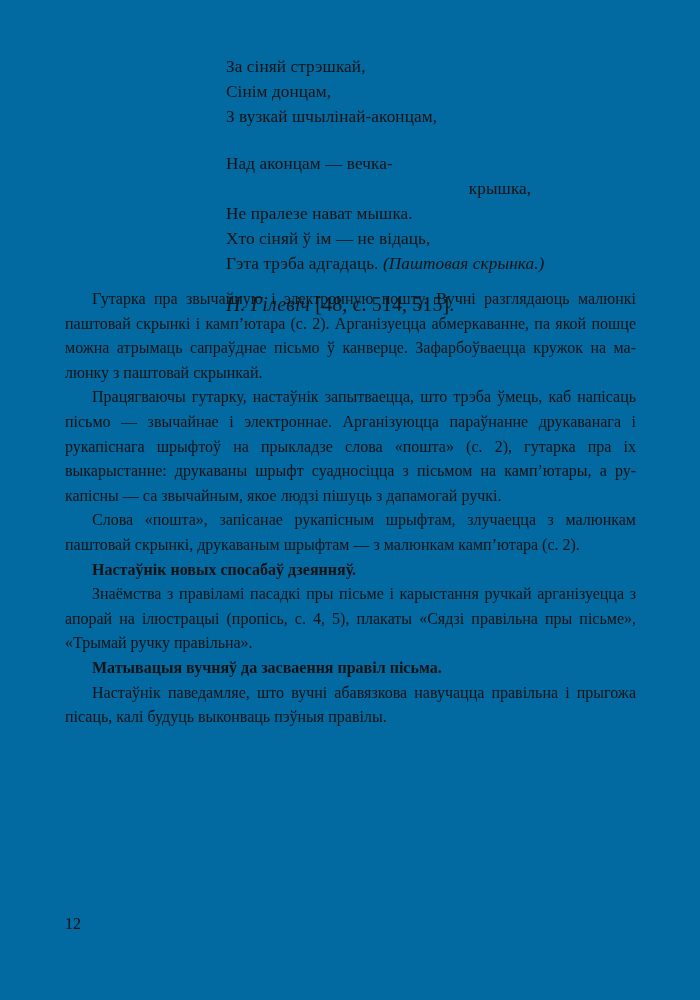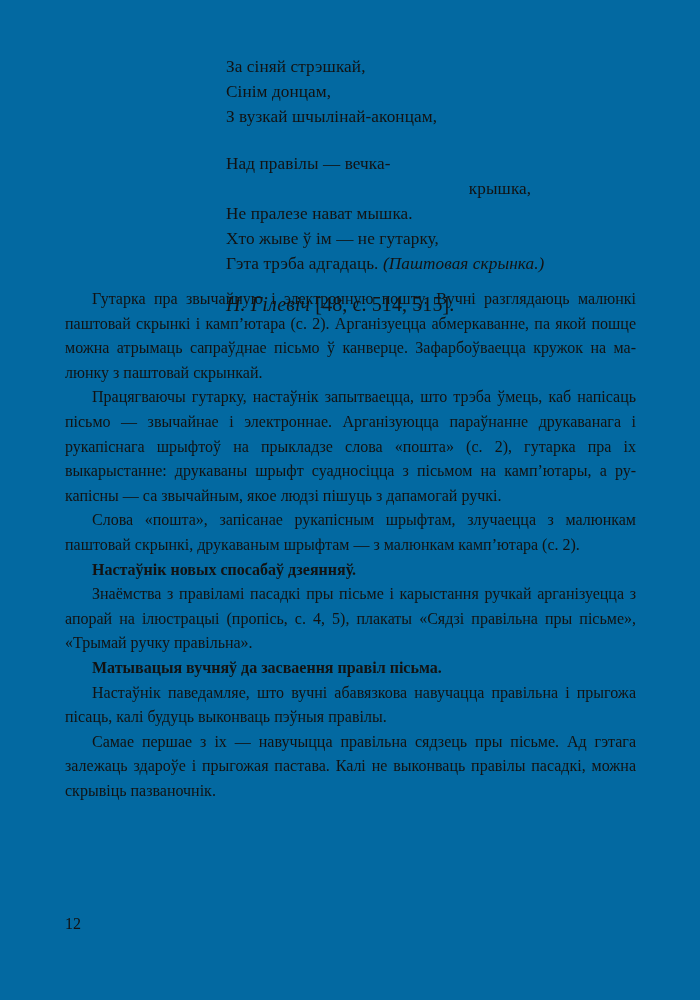--- a/index.html
+++ b/index.html
@@ -92,35 +92,34 @@
 <body>
 
 <div class="page">
 
   <div class="poem">
     <div>
         <div class="vline">За сіняй стрэшкай,</div>
         <div class="vline">Сінім донцам,</div>
         <div class="vline">З вузкай шчылінай-аконцам,</div>
         <div class="stanza-gap"></div>
-        <div class="vline">Над правілы — вечка-</div>
+        <div class="vline">Над аконцам — вечка-</div>
         <div class="vline indented">крышка,</div>
         <div class="vline">Не пралезе нават мышка.</div>
-        <div class="vline">Хто жыве ў ім — не гутарку,</div>
+        <div class="vline">Хто сіняй ў ім — не відаць,</div>
       </div>
     <div class="vline"><span>Гэта трэба адгадаць. </span><span class="riddle-answer">(Паштовая скрынка.)</span></div>
     <div class="attribution"><span class="author">Н. Гілевіч</span><span class="ref"> [48, с. 514, 515].</span></div>
   </div>
 
   <div class="body-text">
       <p>Гутарка пра звычайную і электронную пошту. Вучні раз­гля­даюць малюнкі паштовай скрынкі і камп’ютара (с. 2). Арганізуецца абмеркаванне, па якой пошце можна атрымаць сапраўднае пісьмо ў канверце. Зафарбоўваецца кружок на ма­люнку з паштовай скрынкай.</p>
       <p>Працягваючы гутарку, настаўнік запытваецца, што трэ­ба ўмець, каб напісаць пісьмо — звычайнае і электроннае. Арганізуюцца параўнанне друкаванага і рукапіснага шрыфтоў на прыкладзе слова «пошта» (с. 2), гутарка пра іх выкарыстанне: друкаваны шрыфт суадносіцца з пісьмом на камп’ютары, а ру­капісны — са звычайным, якое людзі пішуць з дапамогай ручкі.</p>
       <p>Слова «пошта», запісанае рукапісным шрыфтам, злу­чаецца з малюнкам паштовай скрынкі, друкаваным шрыф­там — з малюнкам камп’ютара (с. 2).</p>
       <p class="heading-bold">Настаўнік новых спосабаў дзеянняў.</p>
       <p>Знаёмства з правіламі пасадкі пры пісьме і карыстання ручкай арганізуецца з апорай на ілюстрацыі (пропісь, с. 4, 5), плакаты «Сядзі правільна пры пісьме», «Трымай ручку пра­вільна».</p>
       <p class="heading-bold-italic">Матывацыя вучняў да засваення правіл пісьма.</p>
       <p>Настаўнік паведамляе, што вучні абавязкова навучацца правільна і прыгожа пісаць, калі будуць выконваць пэўныя правілы.</p>
-      <p>Самае першае з іх — навучыцца правільна сядзець пры пісьме. Ад гэтага залежаць здароўе і прыгожая пастава. Калі не выконваць правілы пасадкі, можна скрывіць пазваночнік.</p>
     </div>
 
   <div class="folio">12</div>
 
 </div>
 
 </body></html>

